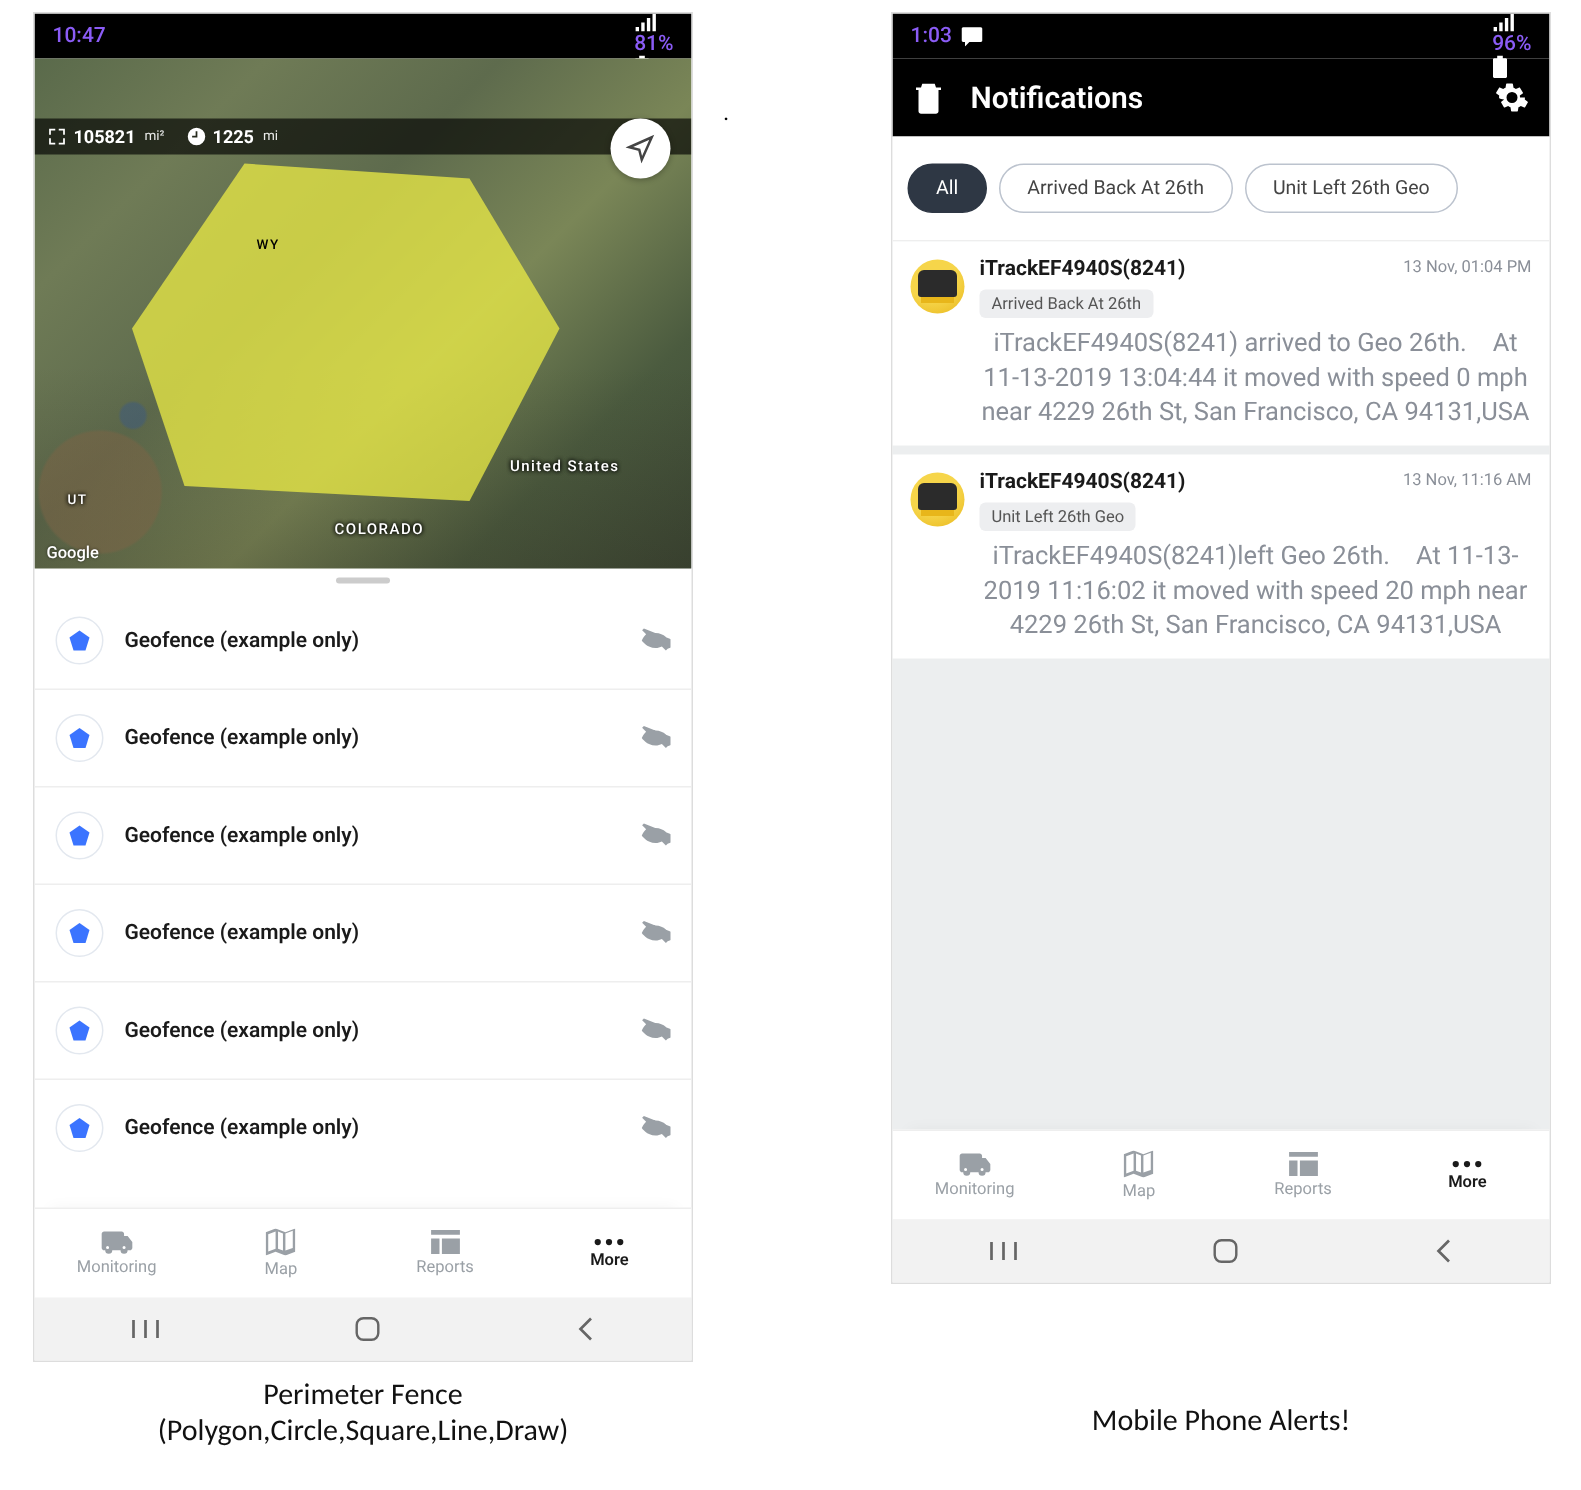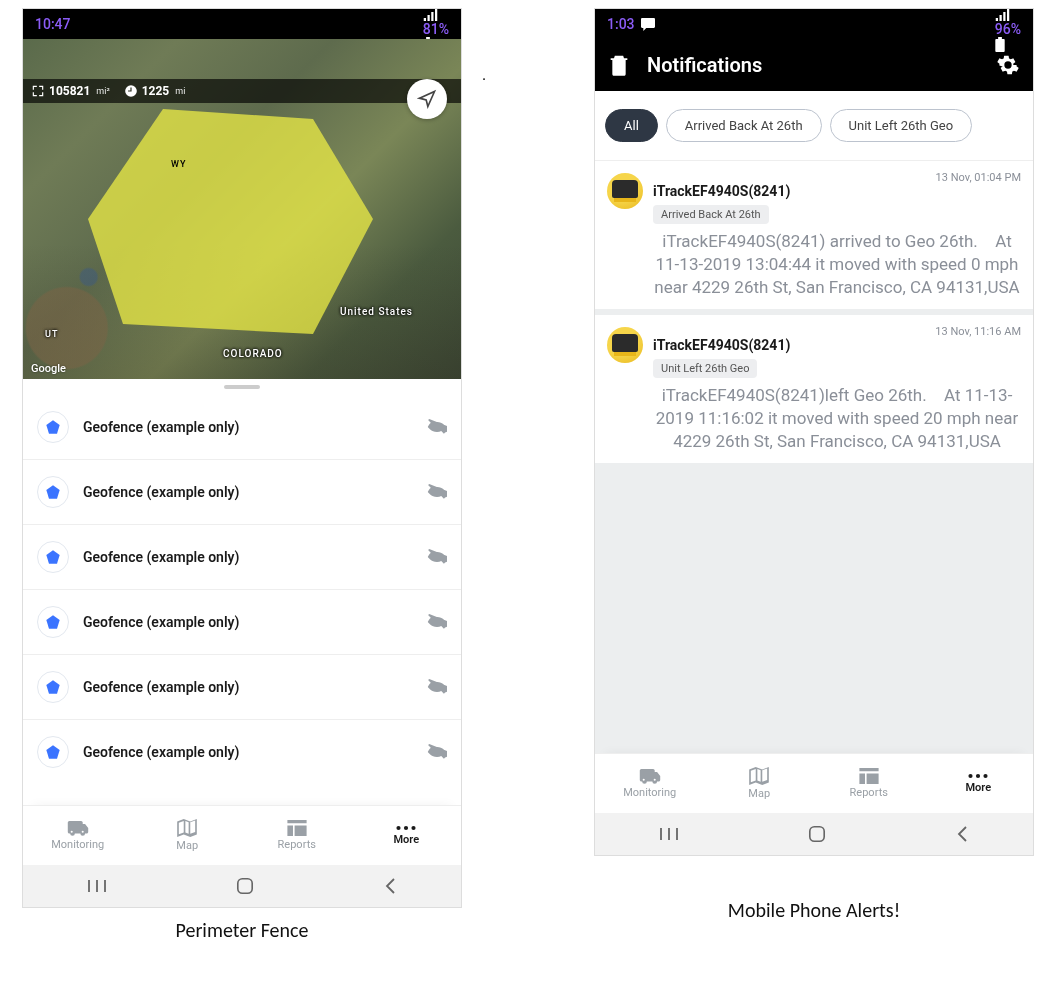--- a/index.html
+++ b/index.html
@@ -213,21 +213,21 @@
     background: radial-gradient(circle at 40% 30%, #f6d54a 0 50%, #e8b61a 100%);
     flex-shrink:0; margin-top:2px;
     position:relative;
   }
   .car-icon::after{
     content:""; position:absolute; inset:7px 5px 11px 5px;
     background:#2b2b2b; border-radius:4px 4px 2px 2px;
     box-shadow: 0 6px 0 -2px #e8b61a;
   }
   .notif-body { flex:1; }
-  .notif-name { font-size:14px; font-weight:700; color:#1a1a1a; margin-bottom:4px;margin-top:12px; }
+  .notif-name { font-size:14px; font-weight:700; color:#1a1a1a; margin-bottom:4px; }
   .notif-tag {
     display:inline-block;
     background:#edeef0;
     border-radius:4px;
     padding:3px 8px;
     font-size:11px;
     color:#555;
   }
   .notif-time { font-size:11px; color:#8a8f98; white-space:nowrap; }
   .notif-desc {
@@ -239,21 +239,21 @@
   }
 
   .caption {
     position:absolute;
     font-size:20px;
     color:#111;
     text-align:center;
     font-family: Calibri, sans-serif;
   }
   .caption.left-cap { left:22px; top:918px; width:440px; }
-  .caption.right-cap { left:594px; top:898px; width:440px; }
+  .caption.right-cap { left:594px; top:935px; width:440px; }
 
   .period {
     position:absolute; left:482px; top:65px; font-size:16px; color:#000;
   }
 </style>
 </head>
 <body>
 
 <div class="phone left">
 
@@ -535,14 +535,15 @@
         <rect x="2" y="2" width="16" height="16" rx="5"></rect>
       </svg>
     <svg width="14" height="18" viewBox="0 0 12 18" fill="none" stroke="#666" stroke-width="1.8">
         <polyline points="10,2 3,9 10,16"></polyline>
       </svg>
   </div>
 </div>
 
 <div class="caption left-cap">
   <div>Perimeter Fence</div>
+  <div>(Polygon,Circle,Square,Line,Draw)</div>
 </div>
 <div class="caption right-cap">Mobile Phone Alerts!</div>
 
 </body></html>

